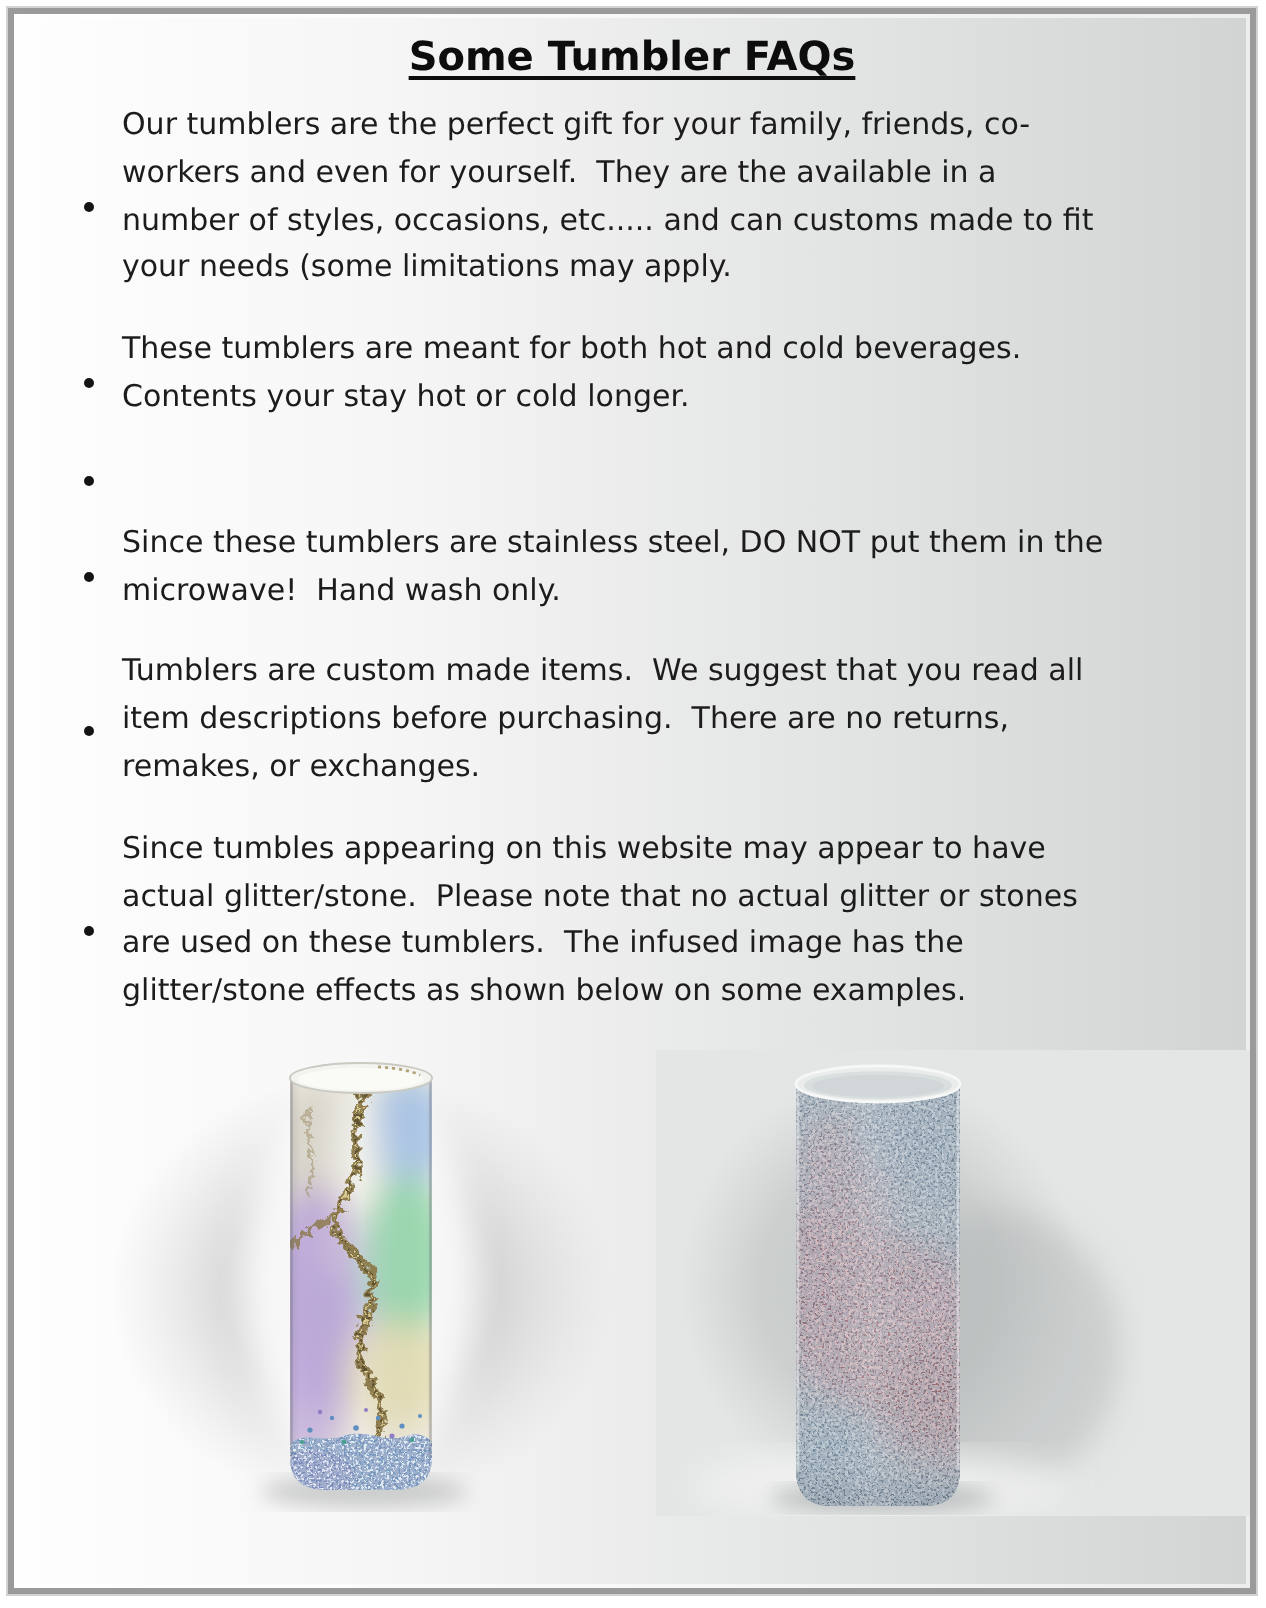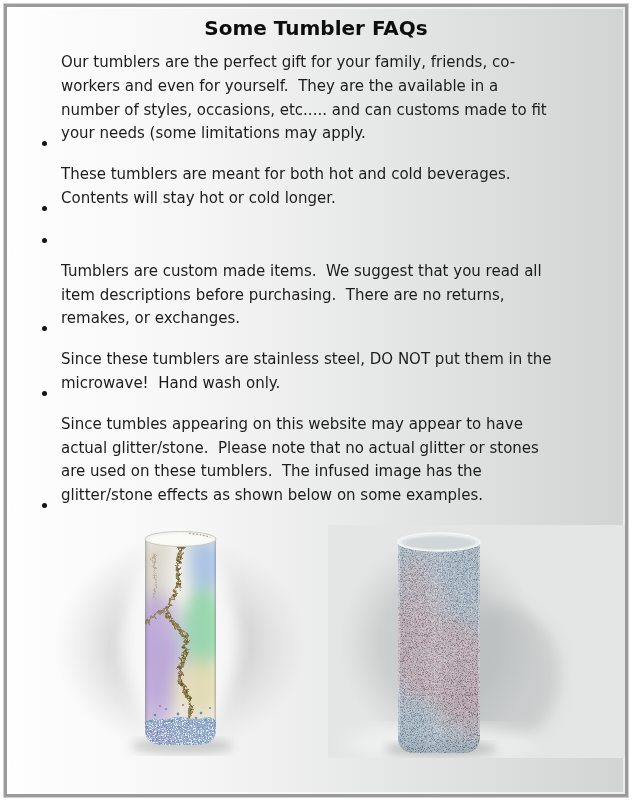--- a/index.html
+++ b/index.html
@@ -16,32 +16,33 @@
     background: linear-gradient(to right, #fefefe 0%, #f6f6f6 30%, #e2e3e3 68%, #d2d3d3 100%);
     overflow: hidden;
     color: #1c1c1c;
   }
   .title {
     margin: 8px 0 10px 0;
     text-align: center;
     font-size: 20px;
     line-height: 26px;
     font-weight: bold;
+    text-decoration: underline;
     text-decoration-thickness: 2px;
     text-underline-offset: 3px;
     color: #0d0d0d;
   }
   .faq-list {
     list-style: none;
     margin: 0;
     padding: 0 16px 0 35px;
   }
   .faq-item {
     display: flex;
-    align-items: flex-end;
+    align-items: center;
     margin: 0 0 17px 0;
   }
   .bullet {
     flex: 0 0 auto;
     width: 5px; height: 5px;
     border-radius: 50%;
     background: #141414;
     margin: 10px 14px 0 0;
   }
   .faq-text {
@@ -70,35 +71,35 @@
     <li class="faq-item">
       <span class="bullet"></span>
       <span class="faq-text">Our tumblers are the perfect gift for your family, friends, co-
 workers and even for yourself.  They are the available in a
 number of styles, occasions, etc..... and can customs made to fit
 your needs (some limitations may apply.</span>
     </li>
     <li class="faq-item">
       <span class="bullet"></span>
       <span class="faq-text">These tumblers are meant for both hot and cold beverages.
-Contents will stay hot or cold longer.</span>
-    </li>
-    <li class="faq-item">
-      <span class="bullet"></span>
+Contents your stay hot or cold longer.</span>
+    </li>
+    <li class="faq-item">
+      <span class="bullet"></span>
+    </li>
+    <li class="faq-item">
+      <span class="bullet"></span>
+      <span class="faq-text">Since these tumblers are stainless steel, DO NOT put them in the
+microwave!  Hand wash only.</span>
     </li>
     <li class="faq-item">
       <span class="bullet"></span>
       <span class="faq-text">Tumblers are custom made items.  We suggest that you read all
 item descriptions before purchasing.  There are no returns,
 remakes, or exchanges.</span>
-    </li>
-    <li class="faq-item">
-      <span class="bullet"></span>
-      <span class="faq-text">Since these tumblers are stainless steel, DO NOT put them in the
-microwave!  Hand wash only.</span>
     </li>
     <li class="faq-item">
       <span class="bullet"></span>
       <span class="faq-text">Since tumbles appearing on this website may appear to have
 actual glitter/stone.  Please note that no actual glitter or stones
 are used on these tumblers.  The infused image has the
 glitter/stone effects as shown below on some examples.</span>
     </li>
   </ul>
 

